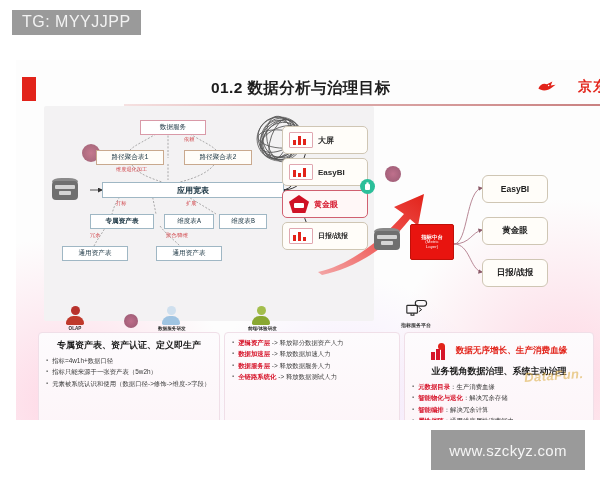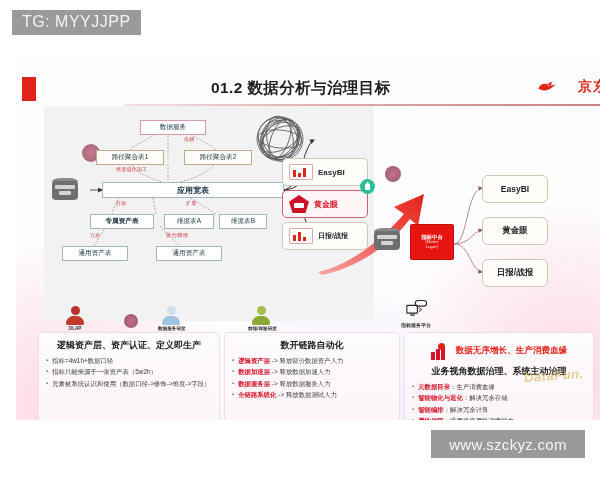--- a/index.html
+++ b/index.html
@@ -79,21 +79,21 @@
     position:absolute;left:3px;top:7px;width:20px;height:4px;background:#d4d4d4;border-radius:1px;
   }
   .db-cyl .lbl2{
     position:absolute;left:7px;top:13px;width:12px;height:4px;background:#d4d4d4;border-radius:1px;
   }
 
   .node{
     position:absolute;background:#ffffff;border:1px solid #9fb7c4;
     font-size:6.6px;color:#16313f;text-align:center;
     display:flex;align-items:center;justify-content:center;
-    white-space:nowrap;border-radius:0;
+    white-space:nowrap;border-radius:0;font-family:Liberation Mono, monospace;
   }
   .node.pink{border-color:#d99aa8;}
   .node.tan{border-color:#c9a98e;background:#fffdf9;}
   .edge-lbl{
     position:absolute;font-size:5.2px;color:#d1464b;white-space:nowrap;
   }
   .scribble{
     position:absolute;left:208px;top:8px;width:56px;height:50px;
   }
 
@@ -194,21 +194,21 @@
   .ico-bars .ap{position:absolute;left:7px;top:0;width:7px;height:7px;border-radius:50%;background:#e2231a;}
 
   .datafun{
     position:absolute;right:16px;top:368px;
     font-size:13px;font-style:italic;font-weight:bold;
     color:rgba(218,170,60,.55);letter-spacing:.5px;
     transform:rotate(-4deg);
   }
 
   .site-badge{
-    position:absolute;left:431px;top:430px;width:154px;height:28px;
+    position:absolute;left:431px;top:430px;width:154px;height:40px;
     background:#9a9a9a;color:#f5f5f5;
     display:flex;align-items:center;justify-content:center;
     font-size:15px;letter-spacing:.3px;
   }
 </style>
 </head>
 <body>
 
 <div id="root">
 
@@ -297,20 +297,28 @@
       <div class="node" style="left:18px;top:140px;width:64px;height:13px">通用资产表</div>
       <div class="node" style="left:112px;top:140px;width:64px;height:13px">通用资产表</div>
 
       <div class="edge-lbl" style="left:140px;top:30px">依赖</div>
       <div class="edge-lbl" style="left:72px;top:60px">维度退化加工</div>
       <div class="edge-lbl" style="left:72px;top:94px">打标</div>
       <div class="edge-lbl" style="left:142px;top:94px">扩展</div>
       <div class="edge-lbl" style="left:46px;top:126px">冗余</div>
       <div class="edge-lbl" style="left:122px;top:126px">聚合/降维</div>
 
+      <div class="outcard" style="left:238px;top:20px">
+        <div class="mini-chart">
+          <i style="left:3px;height:5px"></i>
+            <i style="left:8px;height:9px"></i>
+            <i style="left:13px;height:6px"></i>
+        </div>
+        <span class="txt">大屏</span>
+      </div>
       <div class="outcard" style="left:238px;top:52px">
         <div class="mini-chart">
           <i style="left:3px;height:7px"></i>
             <i style="left:8px;height:4px"></i>
             <i style="left:13px;height:9px"></i>
         </div>
         <span class="txt">EasyBI</span>
       </div>
       <div class="outcard hl" style="left:238px;top:84px">
         <div class="pentagon"></div>
@@ -391,37 +399,36 @@
       <svg viewBox="0 0 34 26" style="width:24px;height:19px">
         <path d="M20 3 h8 a4 4 0 0 1 0 8 h-8 a4 4 0 0 1 0 -8 z" fill="none" stroke="#2b2b2b" stroke-width="1.6"></path>
         <rect x="4" y="10" width="15" height="11" fill="none" stroke="#2b2b2b" stroke-width="1.6" rx="1"></rect>
         <path d="M10 21 v3 h4 v-3" fill="none" stroke="#2b2b2b" stroke-width="1.6"></path>
         <path d="M21 13 l4 3 l-4 3" fill="none" stroke="#2b2b2b" stroke-width="1.4"></path>
       </svg>
       <div class="nm">指标服务平台</div>
     </div>
 
     <div class="panel p1">
-      <div class="p-sub">逻辑资产层、资产认证、定义即生产</div>
+      <div class="p-sub">专属资产表、资产认证、定义即生产</div>
       <div class="p-li">
           <span class="dot">▪</span>
           <span class="tx">指标=4w1h+数据口径</span>
         </div>
       <div class="p-li">
           <span class="dot">▪</span>
           <span class="tx">指标只能来源于一张资产表（5w2h）</span>
         </div>
       <div class="p-li">
           <span class="dot">▪</span>
           <span class="tx">元素被系统认识和使用（数据口径-&gt;修饰-&gt;维度-&gt;字段）</span>
         </div>
     </div>
 
     <div class="panel p2">
-      <div class="p-sub">数开链路自动化</div>
       <div class="p-li">
           <span class="dot">▪</span>
           <span class="tx"><b>逻辑资产层</b><span> -&gt; 释放部分数据资产人力</span></span>
         </div>
       <div class="p-li">
           <span class="dot">▪</span>
           <span class="tx"><b>数据加速层</b><span> -&gt; 释放数据加速人力</span></span>
         </div>
       <div class="p-li">
           <span class="dot">▪</span>

